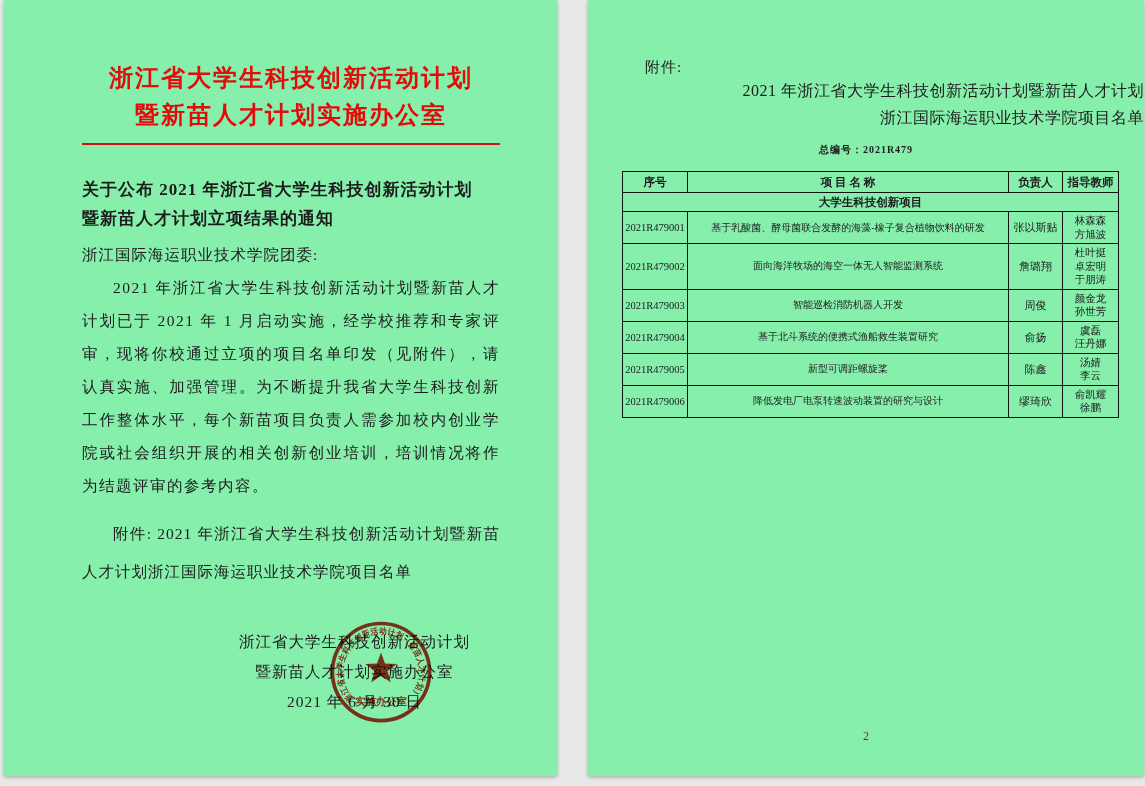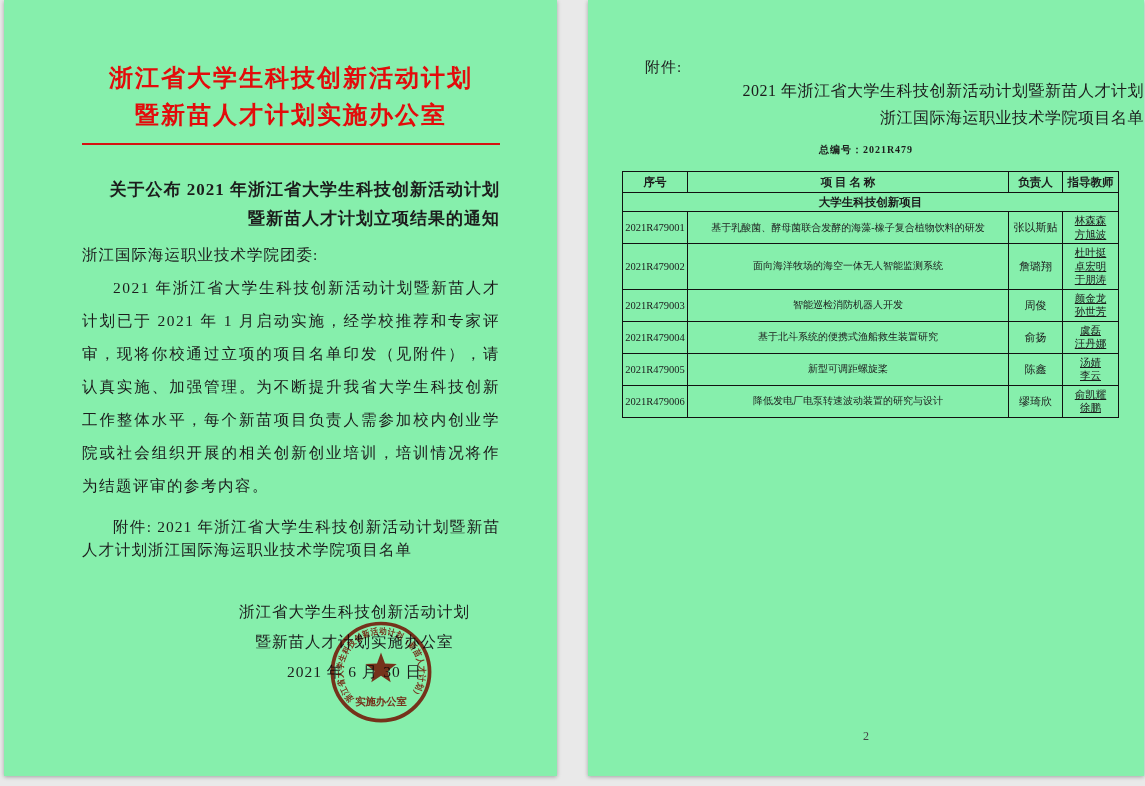--- a/index.html
+++ b/index.html
@@ -19,30 +19,30 @@
   .page-2 { left:588px; width:556px; }
 
   
   .p1-content { padding:0 57px 0 78px; position:relative; height:100%; }
   .letterhead {
     margin-top:60px; text-align:center; color:#e30b0b; font-weight:bold;
     font-size:24px; line-height:37px; letter-spacing:2px;
   }
   .red-rule { margin-top:9px; border-top:2px solid #d51111; }
   .subject {
-    margin-top:30px; text-align:right; font-weight:bold;
+    margin-top:30px; text-align:left; font-weight:bold;
     font-size:17px; line-height:29px; letter-spacing:1px;
   }
   .salutation { margin-top:5px; font-size:15.5px; line-height:33px; letter-spacing:1px; }
   .body-par {
     font-size:15.5px; line-height:33px; letter-spacing:1.5px;
     text-align:justify; text-indent:2em;
   }
   .attachment-par {
-    margin-top:13px; font-size:15.5px; line-height:23px; letter-spacing:1px;
+    margin-top:13px; font-size:15.5px; line-height:38px; letter-spacing:1px;
     text-align:justify; text-indent:2em;
   }
   .signature { margin-top:36px; text-align:right; padding-right:30px; }
   .signature-inner {
     display:inline-block; text-align:center;
     font-size:15.5px; line-height:30px; letter-spacing:1px;
   }
   .page-num {
     position:absolute; left:0; right:0; bottom:32px; text-align:center;
     font-size:12px; color:#444;
@@ -60,21 +60,21 @@
     font-size:16px; line-height:27px; letter-spacing:.5px;
   }
   .serial-no { margin-top:12px; text-align:center; font-weight:bold; font-size:10px; letter-spacing:1px; }
   .roster { margin:14px 0 0 34px; width:496px; border-collapse:collapse; table-layout:fixed; }
   .roster th, .roster td { border:1px solid #111; padding:1px 2px; text-align:center; vertical-align:middle; }
   .roster th { font-size:11.5px; font-weight:bold; height:21px;margin-top:12px; }
   .roster .section-row td { font-size:11.5px; font-weight:bold; height:19px; }
   .roster td.cell-code   { font-size:10.5px; height:30px; }
   .roster td.cell-name   { font-size:10px; font-weight:normal; }
   .roster td.cell-leader { font-size:11px; }
-  .roster td.cell-teachers { font-size:10.5px; line-height:13.5px; padding:2px 9px;text-decoration:underline; }
+  .roster td.cell-teachers { font-size:10.5px; line-height:13.5px; padding:2px 9px; }
   .roster td.cell-teachers span { display:block; }
 </style>
 </head>
 <body>
 
 <div class="page page-1">
   <div class="p1-content">
 
     <div class="letterhead">
       <div>浙江省大学生科技创新活动计划</div>

